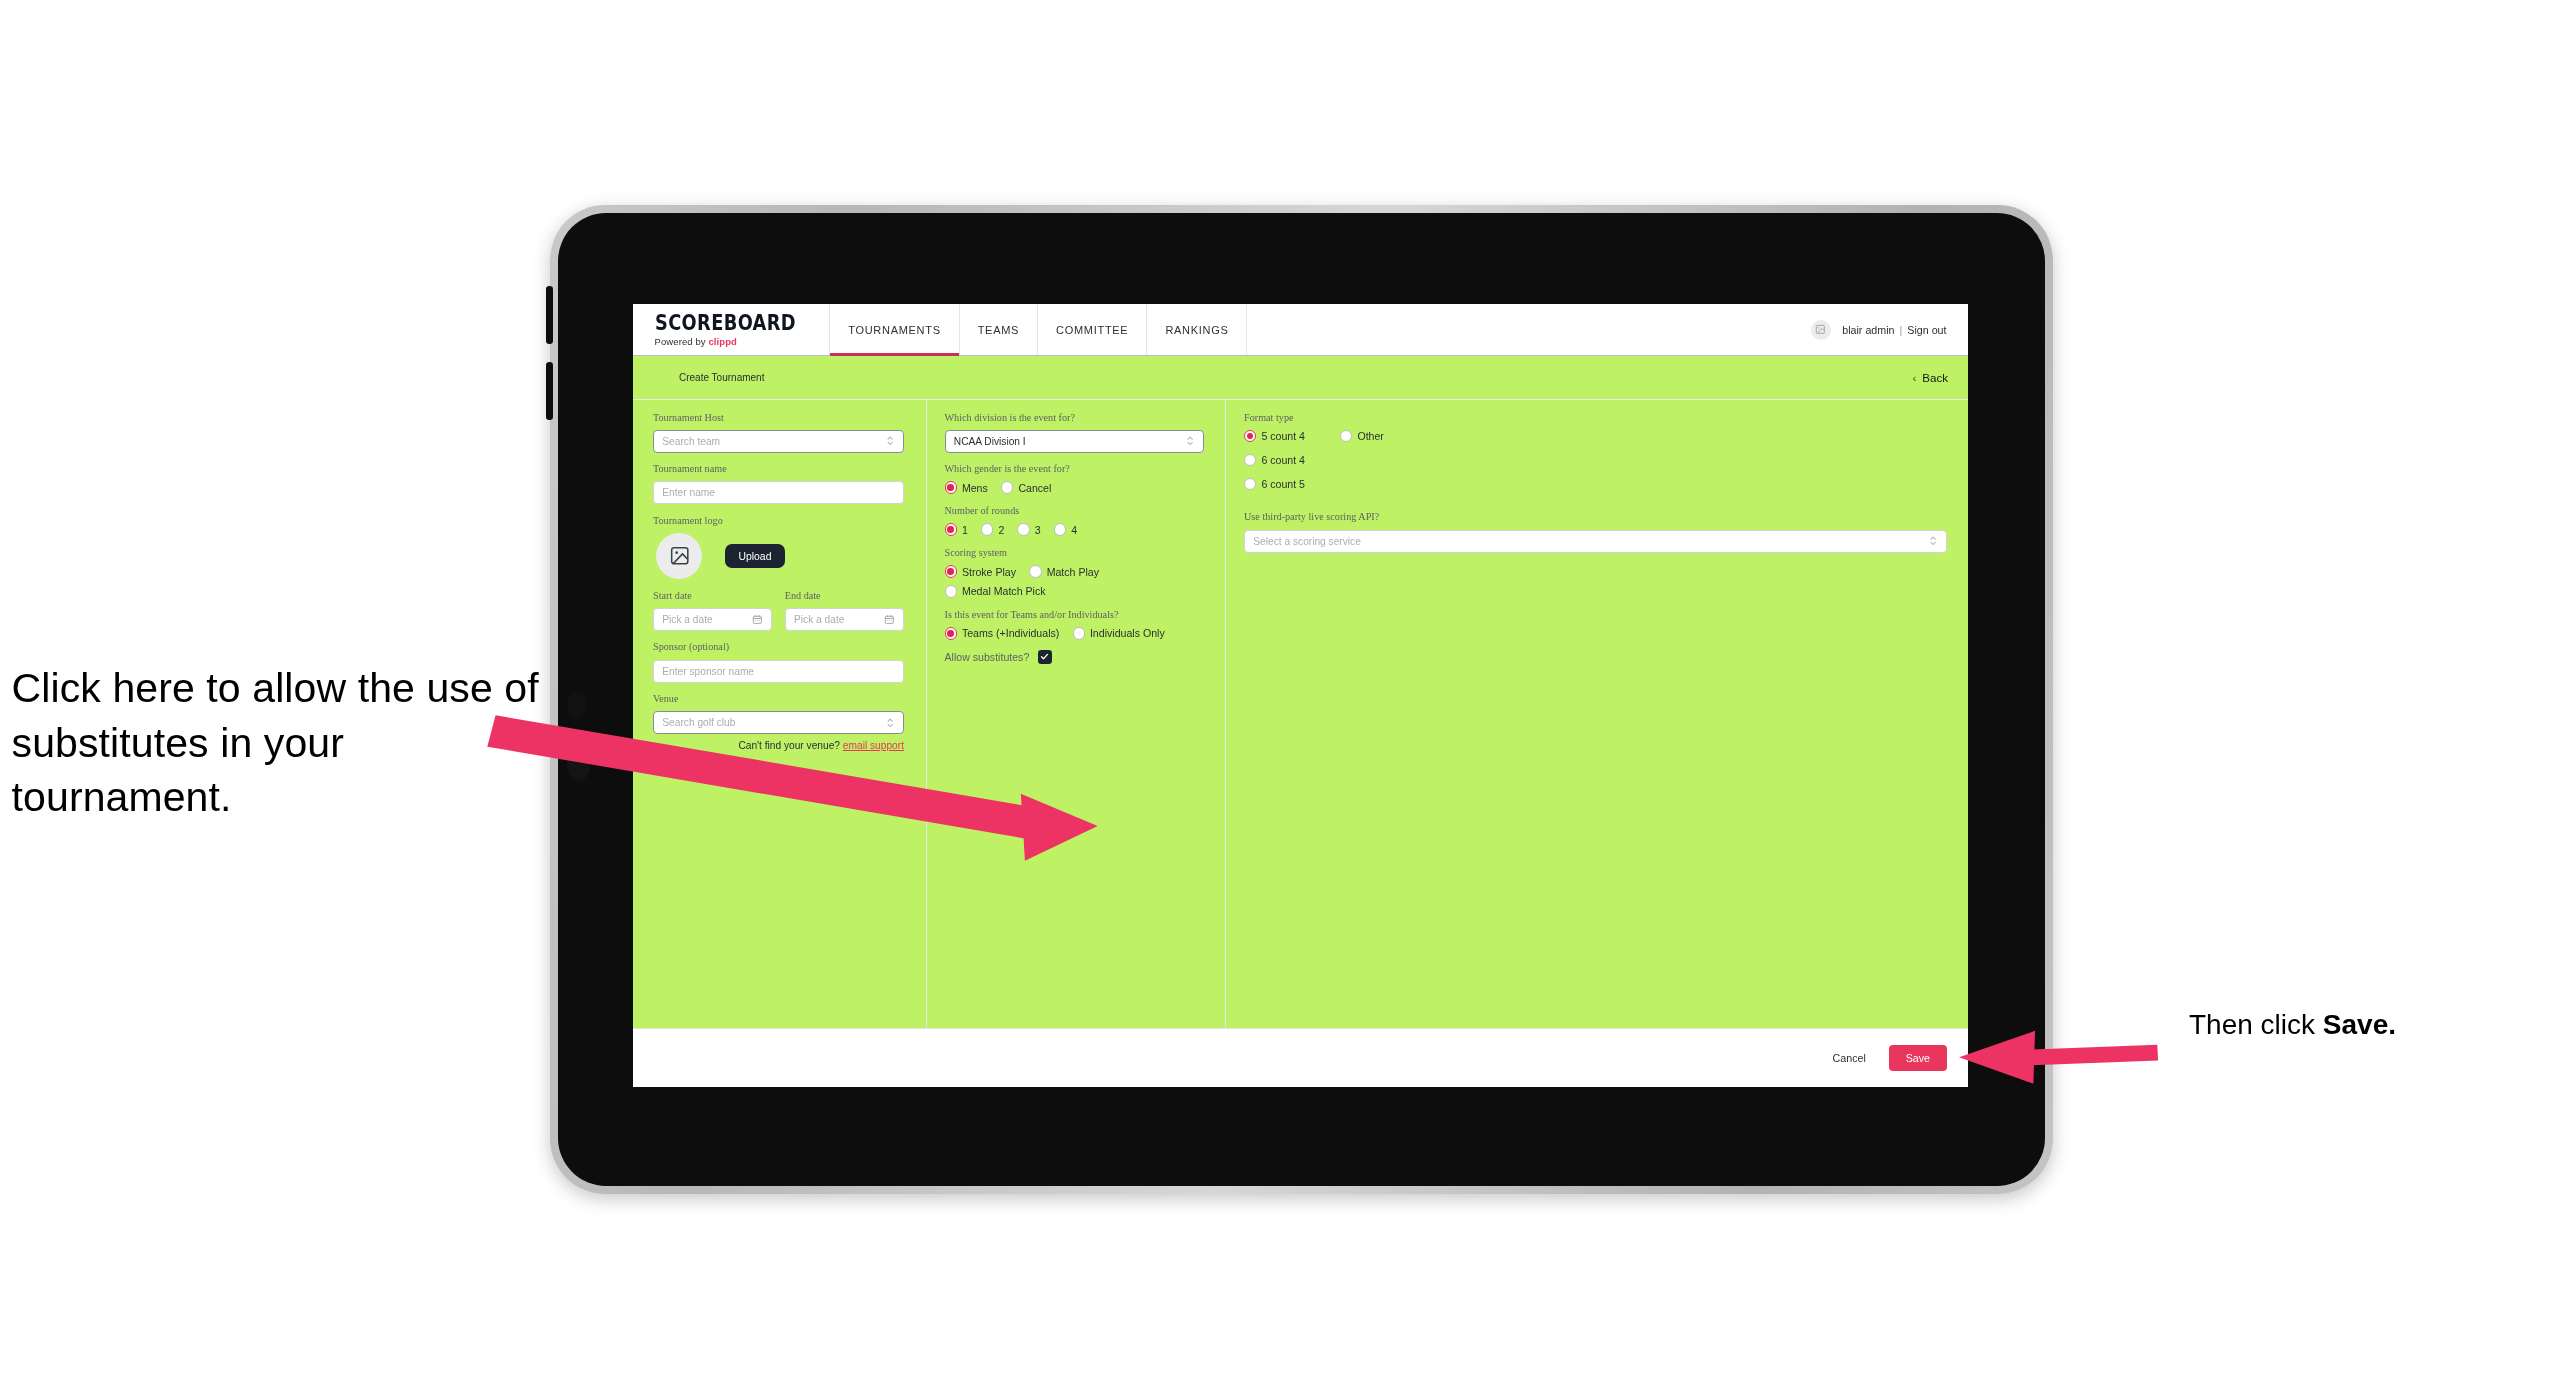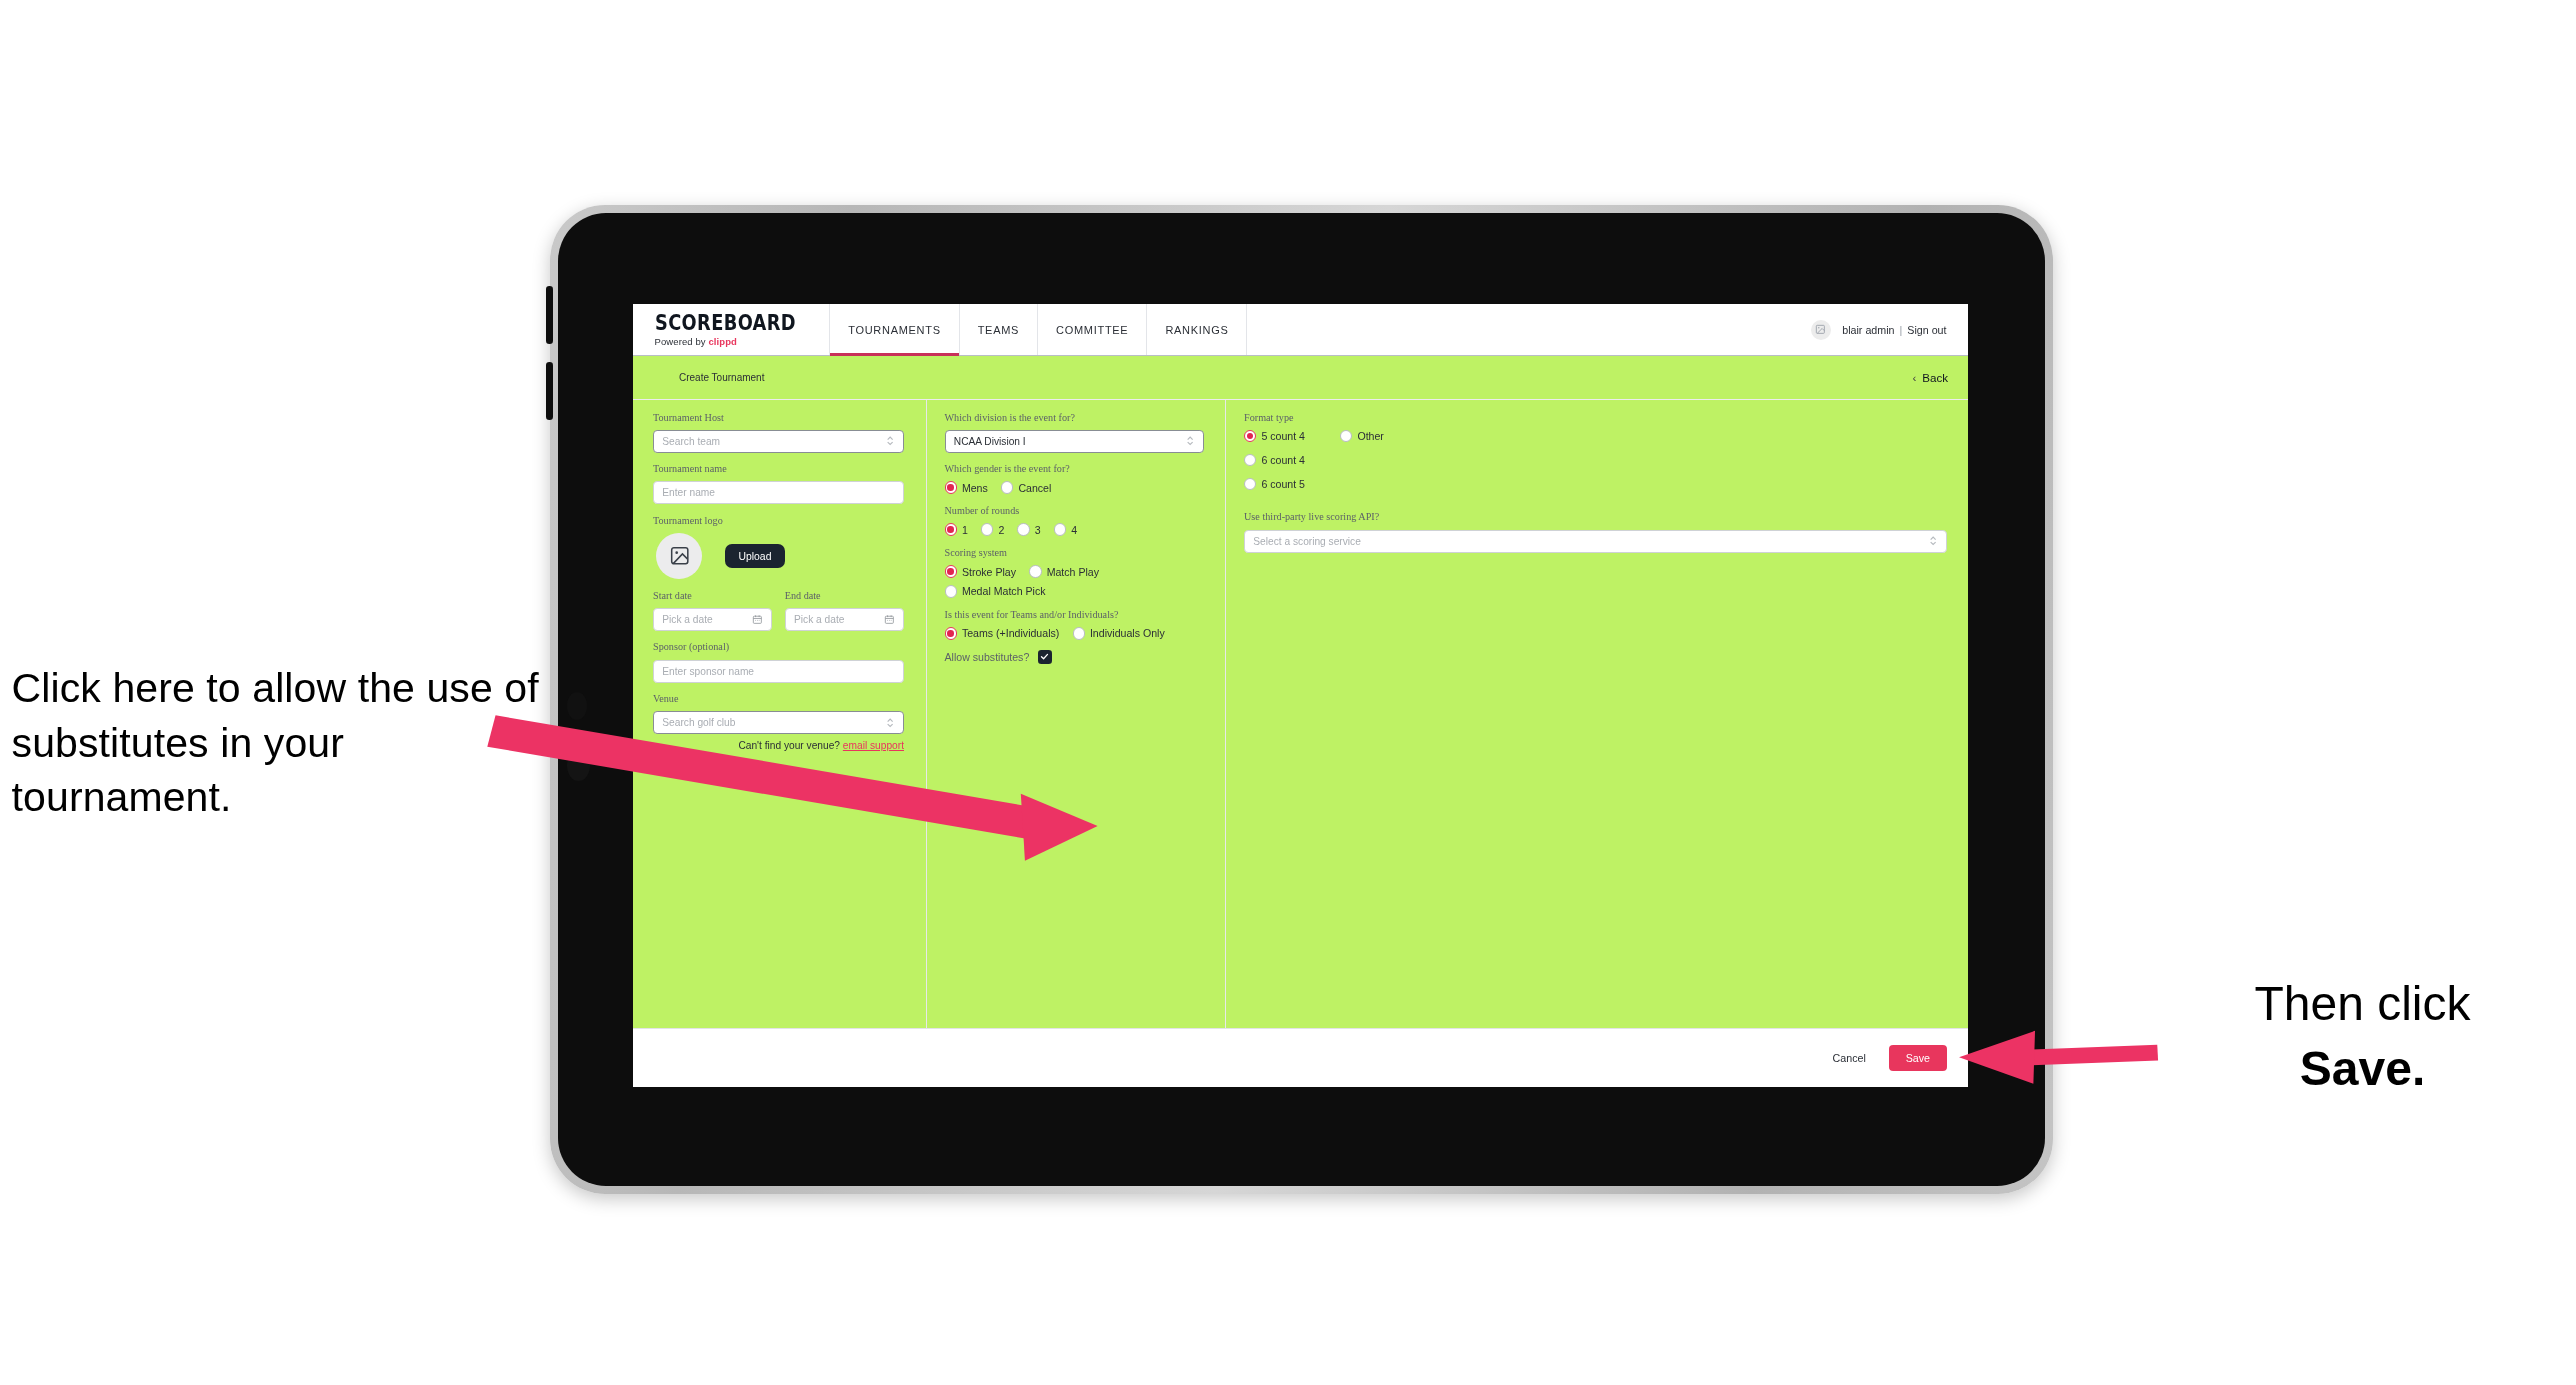--- a/index.html
+++ b/index.html
@@ -105,21 +105,21 @@
 
   
   .appfoot{height:58px;border-top:0.8px solid #e3e4e6;display:flex;align-items:center;
       justify-content:flex-end;gap:15px;padding-right:21.5px;background:#fff;}
   .cancel{font-size:10.7px;color:#2b2f36;cursor:pointer;padding:6.6px 8.3px;}
   .save{background:#e8365d;color:#fff;font-size:10.7px;border-radius:4.1px;padding:6.6px 16.5px;cursor:pointer;}
 
   
   .anno{position:absolute;color:#000;}
   #anno-left{left:11.6px;top:661px;width:529px;font-size:41px;line-height:1.33;letter-spacing:0.1px;}
-  #anno-right{left:2189px;top:972px;width:347px;font-size:48px;line-height:1.35;text-align:center;}
+  #anno-right{left:2189px;top:1006px;width:347px;font-size:28px;line-height:1.35;}
   #anno-right .b{font-weight:bold;}
   svg.arrows{position:absolute;left:0;top:0;width:2576px;height:1386px;pointer-events:none;}
 </style>
 </head>
 <body>
 
 <div class="top-nub" style="left:884px;"></div>
 <div class="top-nub" style="left:1082px;"></div>
 <div class="top-nub" style="left:1280px;"></div>
 

